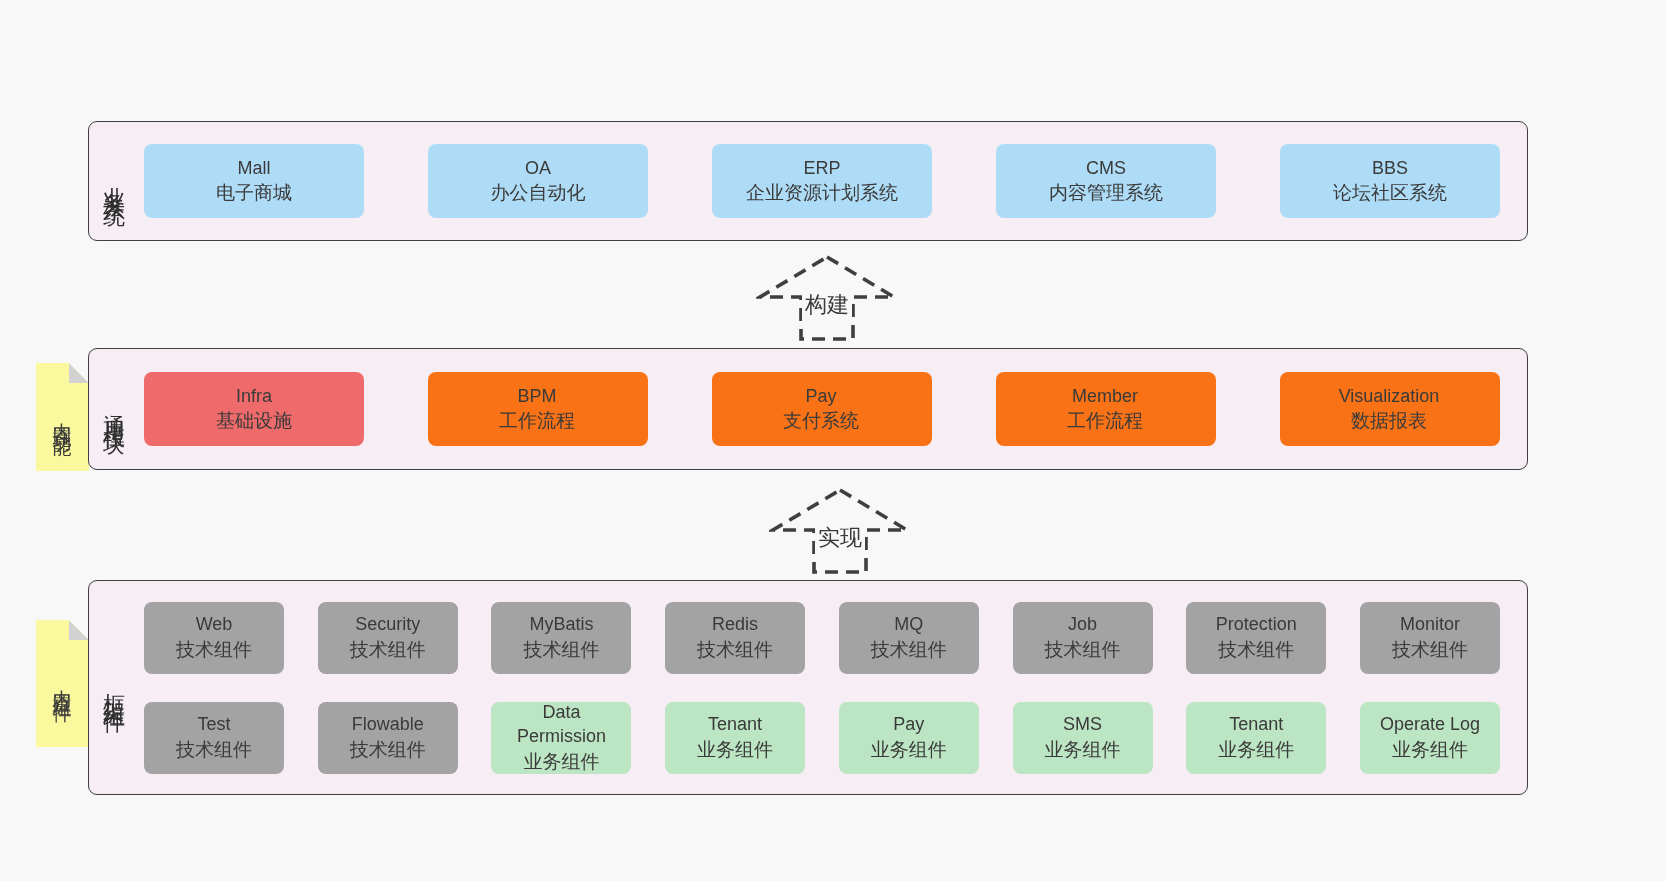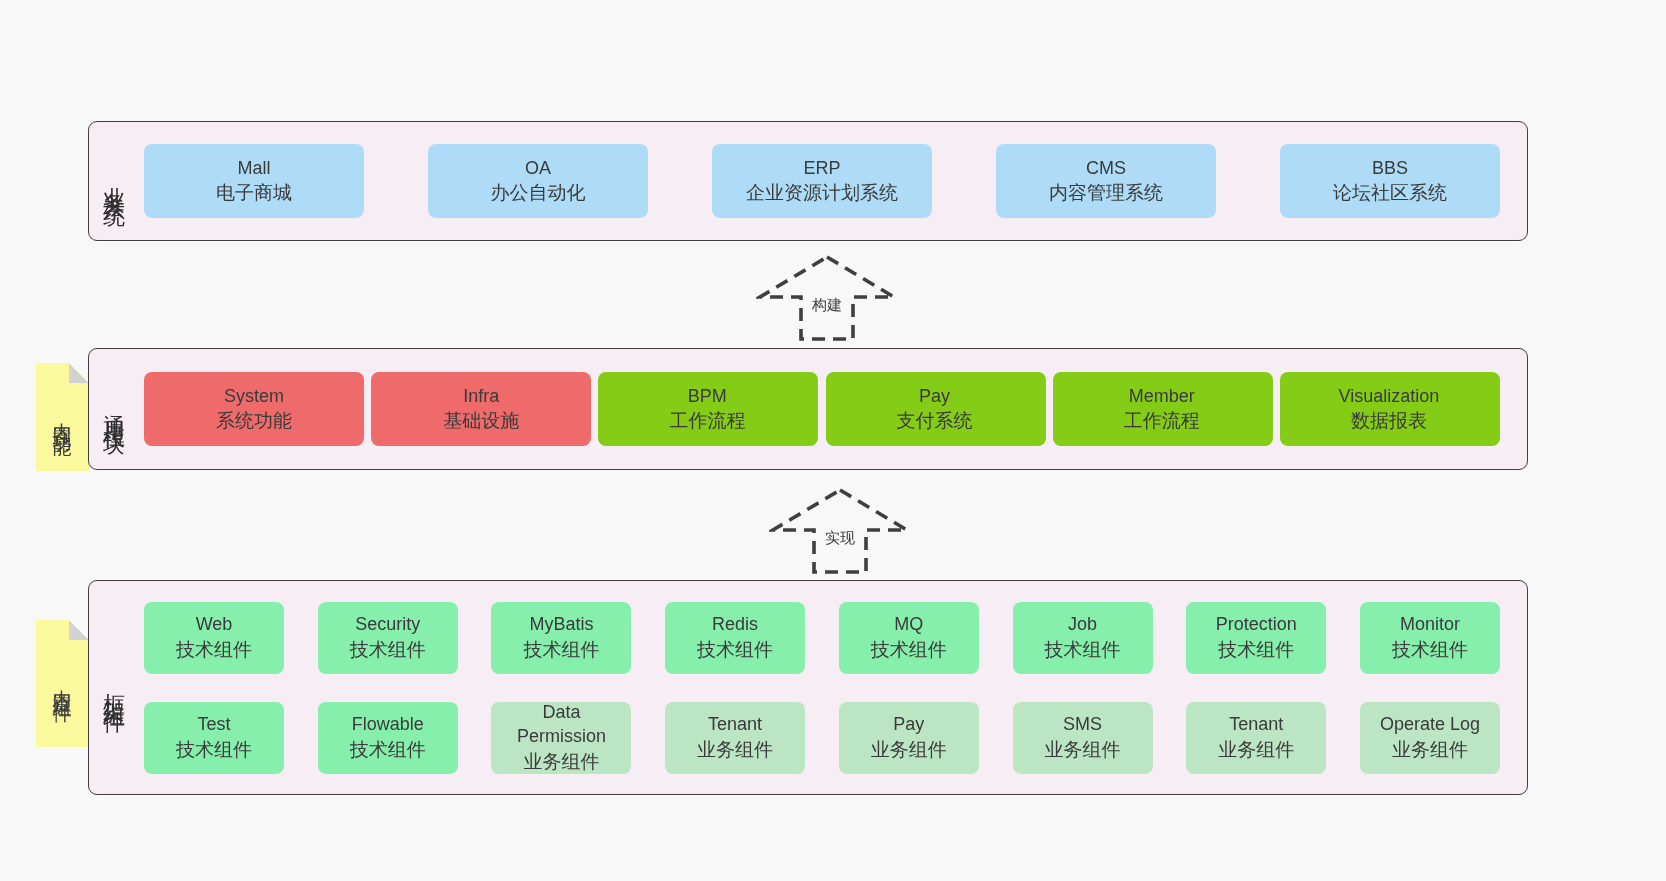--- a/index.html
+++ b/index.html
@@ -26,22 +26,22 @@
   .box{
     width:220px;height:74px;border-radius:8px;box-sizing:border-box;padding:0 10px;
     display:flex;flex-direction:column;justify-content:center;align-items:center;
     text-align:center;color:#3a3a3a;
   }
   #panel-framework .box{width:140px;height:72px;}
   .box .en{font-size:18px;line-height:1.32;}
   .box .zh{font-size:19px;line-height:1.32;text-align:right;}
   .blue{background:#aedcf7;}
   .red{background:#ef6b6b;}
-  .pink{background:#84cc16;padding-left:8px;}
-  .green{background:#86efac;}
+  .pink{background:#f97316;padding-left:8px;}
+  .green{background:#a3a3a3;}
   .lightgreen{background:#bce5c3;}
   .tab{
     position:absolute;left:36px;width:53px;background:#fbf99e;z-index:1;
     clip-path:polygon(0 0,calc(100% - 20px) 0,100% 20px,100% 100%,0 100%);
     display:flex;align-items:center;justify-content:center;
   }
   #tab-modules{top:363px;height:108px;}
   #tab-framework{top:620px;height:127px;}
   .tab::after{
     content:"";position:absolute;top:0;right:0;width:0;height:0;
@@ -50,21 +50,21 @@
   .ttext{
     writing-mode:vertical-rl;text-orientation:upright;
     font-size:19px;color:#3a3a3a;letter-spacing:5px;line-height:1;
   }
   .arrow{position:absolute;width:142px;height:88px;z-index:3;}
   #arrow-build{left:756px;top:254px;}
   #arrow-implement{left:769px;top:487px;}
   .arrow svg{display:block;width:142px;height:88px;}
   .albl{
     position:absolute;left:50%;top:51px;transform:translate(-50%,-50%);
-    background:#f8f8f8;font-size:15px;color:#3a3a3a;padding:1px 3px;white-space:nowrap;
+    background:#f8f8f8;font-size:22px;color:#3a3a3a;padding:1px 3px;white-space:nowrap;
   }
 </style>
 </head>
 <body>
 
 <div>
 
   <section class="panel" id="panel-business">
     <div class="vlabel">业务系统</div>
     <div class="boxes">
@@ -99,24 +99,20 @@
   </div>
 
   <div class="tab" id="tab-modules">
     <span class="ttext">内置功能</span>
   </div>
 
   <section class="panel" id="panel-modules">
     <div class="vlabel">通用模块</div>
     <div class="boxes">
       <div class="box red">
-        <div class="en">System</div>
-        <div class="zh">系统功能</div>
-      </div>
-      <div class="box red">
         <div class="en">Infra</div>
         <div class="zh">基础设施</div>
       </div>
       <div class="box pink">
         <div class="en">BPM</div>
         <div class="zh">工作流程</div>
       </div>
       <div class="box pink">
         <div class="en">Pay</div>
         <div class="zh">支付系统</div>

